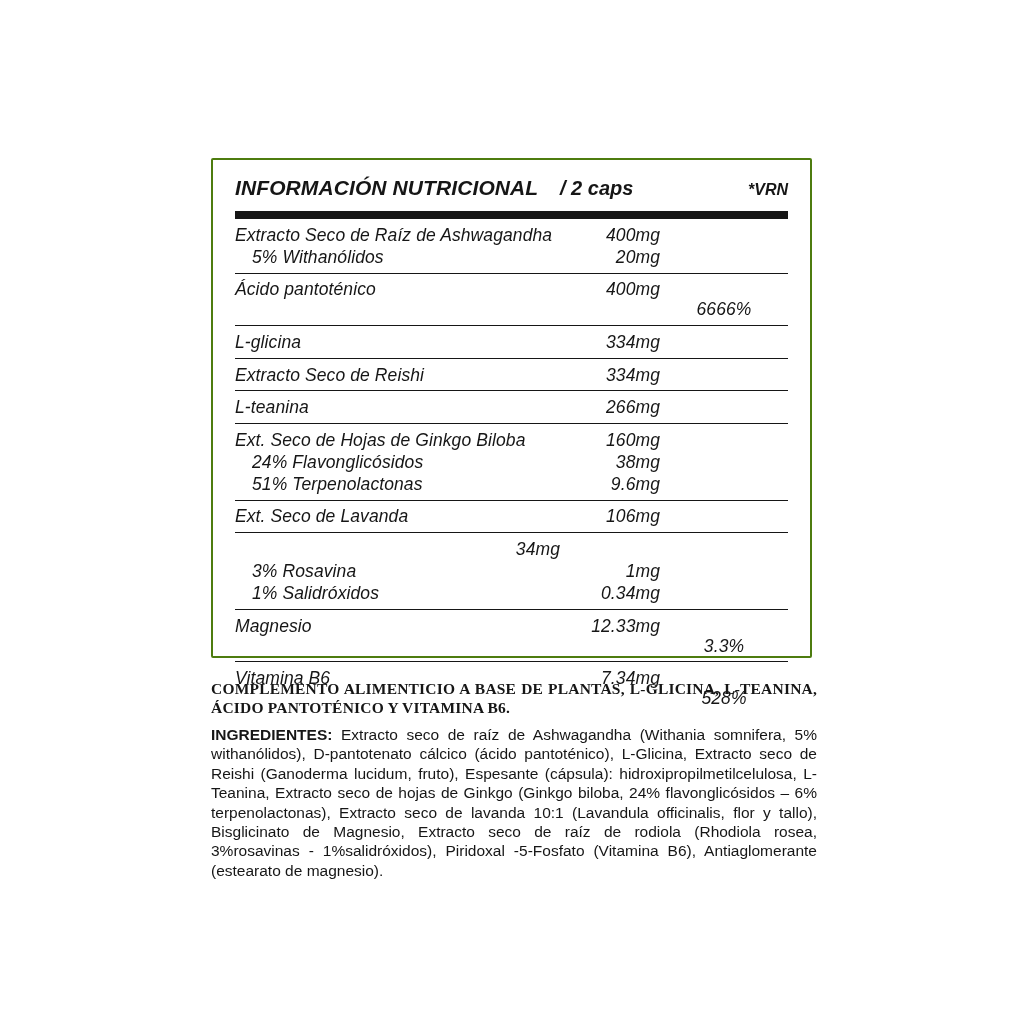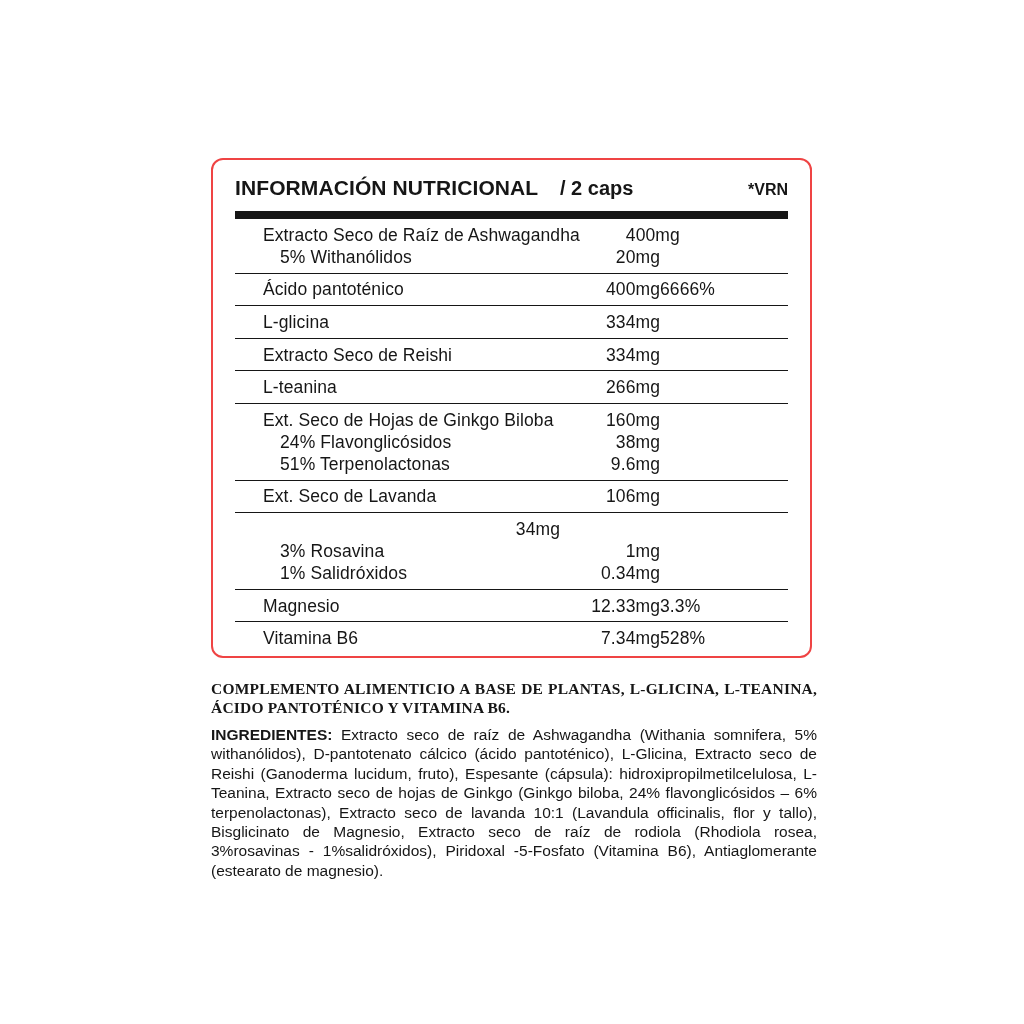--- a/index.html
+++ b/index.html
@@ -10,24 +10,25 @@
     color: #161616;
     -webkit-font-smoothing: antialiased;
   }
   .page { position: relative; width: 1024px; height: 1024px; background: #ffffff; overflow: hidden; }
 
   
   .panel {
     position: absolute;
     left: 211px; top: 158px;
     width: 601px; height: 500px;
-    border: 2px solid #ef4444;
-    border-radius: 12px;
+    border: 2px solid #4d7c0f;
+    border-radius: 2px;
     padding: 14px 22px 0 22px;
     background: #ffffff;
+    font-style: italic;
   }
   .panel-header {
     display: grid;
     grid-template-columns: 1fr 100px 128px;
     align-items: baseline;
     line-height: 28px;
   }
   .panel-title {
     font-size: 21px;
     font-weight: 700;
@@ -56,24 +57,24 @@
     border-bottom: 1.6px solid #161616;
   }
   .group:last-child { border-bottom: none; }
   .line {
     display: grid;
     grid-template-columns: 1fr 100px 128px;
     font-size: 17.5px;
     line-height: 22px;
     letter-spacing: 0.1px;
   }
-  .line .name { white-space: nowrap; margin-left: 28px; }
+  .line .name { white-space: nowrap; }
   .line .name.sub { padding-left: 17px; }
   .line .amount { text-align: right; white-space: nowrap; }
-  .line .vrn { text-align: left; white-space: nowrap; }
+  .line .vrn { text-align: center; white-space: nowrap; margin-top: 20px; }
 
   
   .footer {
     position: absolute;
     left: 211px; top: 679px;
     width: 606px;
   }
   .claim {
     font-size: 15.5px;
     font-weight: 700;

